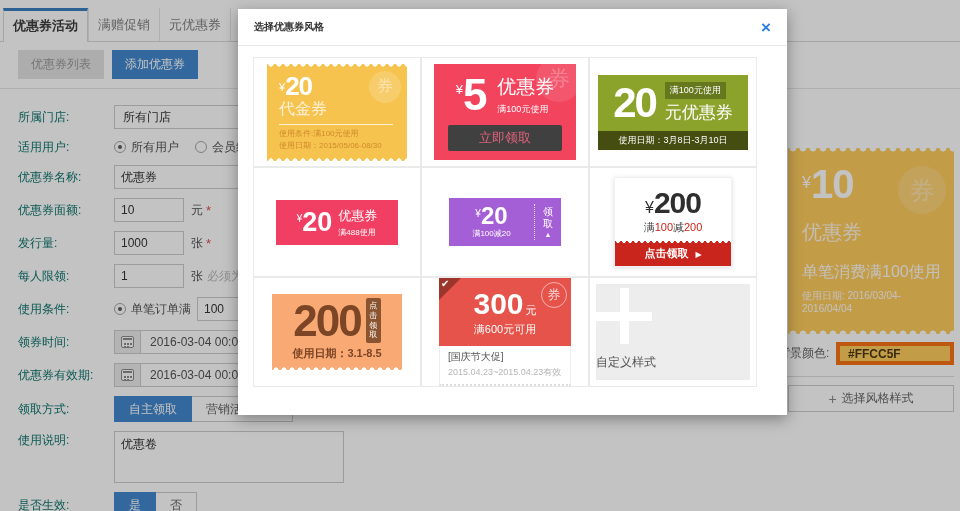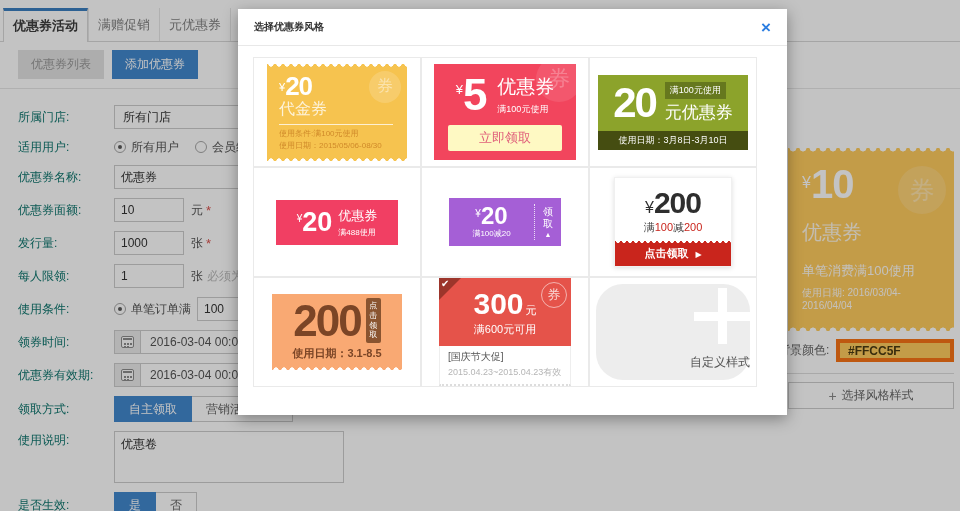--- a/index.html
+++ b/index.html
@@ -51,21 +51,21 @@
   .preview-panel { position:absolute; left:778px; top:148px; width:176px; }
   .pcoupon { margin-left:10px; width:166px; position:relative; }
   .scal { background-repeat:repeat-x; }
   .scal-t { height:6px; background-image:radial-gradient(circle at 5px 0px, transparent 3.2px, #FFCC5F 3.8px); background-size:10px 6px; }
   .scal-b { height:6px; background-image:radial-gradient(circle at 5px 6px, transparent 3.2px, #FFCC5F 3.8px); background-size:10px 6px; }
   .pbody { background:#FFCC5F; padding:8px 10px 14px 14px; position:relative; }
   .pamt { color:#fff; }
   .pamt .cur { font-size:16px; vertical-align:10px; }
   .pamt b { font-size:40px; letter-spacing:-1px; }
   .pname { font-size:20px; color:rgba(255,255,255,0.85); margin-top:12px; }
-  .pline1 { font-size:13px; color:rgba(255,255,255,0.95); margin-top:16px; }
+  .pline1 { font-size:16px; color:rgba(255,255,255,0.95); margin-top:16px; }
   .pline2 { font-size:10px; color:rgba(255,255,255,0.95); margin-top:6px; }
   .pwm { position:absolute; top:12px; right:8px; width:48px; height:48px; border-radius:50%; background:rgba(255,255,255,0.16); color:rgba(255,255,255,0.38); font-size:25px; display:flex; align-items:center; justify-content:center; }
   .bgrow { display:flex; align-items:center; margin-top:8px; }
   .bglabel { width:58px; color:#666; flex-shrink:0; }
   .bginput { flex:1; height:23px; background:#FFCC5F; border:4px solid #f97316; color:#4a3a12; font-weight:bold; display:flex; align-items:center; padding:0 8px; }
   .stylerow { margin-top:11px; border-top:1px solid #ddd; padding:8px 0 0 10px; }
   .stylebtn { height:27px; border:1px solid #ccc; background:#fff; color:#666; display:flex; align-items:center; justify-content:center; gap:5px; }
   .stylebtn .plus { font-size:14px; color:#888; }
 
   
@@ -91,21 +91,21 @@
   .c1-small { font-size:8px; color:#D08A2A; line-height:1.5; }
   .c1 .wm { top:3px; right:6px; width:32px; height:32px; background:rgba(255,255,255,0.16); color:rgba(255,255,255,0.45); font-size:16px; }
 
   
   .c2 { width:142px; background:#F2455D; padding:10px 0 9px; position:relative; overflow:hidden; }
   .c2-top { display:flex; align-items:center; justify-content:center; gap:10px; position:relative; }
   .c2-amt .cur { font-size:13px; color:#fff; vertical-align:16px; }
   .c2-amt b { font-size:44px; color:#fff; line-height:0.9; }
   .c2-name { font-size:19px; color:#fff; }
   .c2-cond { font-size:9px; color:#fff; margin-top:3px; }
-  .c2-btn { margin:9px 14px 0; background:#fef9c3; color:#E0607B; font-size:13px; text-align:center; padding:4px 0; border-radius:2px; }
+  .c2-btn { margin:9px 14px 0; background:#404040; color:#E0607B; font-size:13px; text-align:center; padding:4px 0; border-radius:2px; }
   .c2 .wm { top:-8px; right:-6px; width:46px; height:46px; background:rgba(255,255,255,0.10); color:rgba(255,255,255,0.25); font-size:22px; }
 
   
   .c3 { width:150px; }
   .c3-main { background:#8CA32B; display:flex; align-items:center; justify-content:center; gap:9px; padding:7px 4px; }
   .c3-amt { font-size:42px; font-weight:bold; color:#fff; line-height:0.9; letter-spacing:-2px; }
   .c3-badge { display:inline-block; background:#66781E; color:#fff; font-size:9px; padding:2px 5px; }
   .c3-name { font-size:17px; color:#fff; margin-top:2px; }
   .c3-date { background:#454D11; color:#fff; font-size:9px; text-align:center; padding:3px 0; }
 
@@ -154,21 +154,21 @@
   .c8-check { position:absolute; top:0; left:2px; font-size:10px; color:#fff; }
   .wm8 { position:absolute; top:4px; right:4px; width:26px; height:26px; border:1px solid rgba(255,255,255,0.55); border-radius:50%; color:rgba(255,255,255,0.75); font-size:13px; display:flex; align-items:center; justify-content:center; }
   .c8-amt b { font-size:30px; line-height:1; }
   .c8-amt .u { font-size:11px; margin-left:2px; }
   .c8-cond { font-size:11px; margin-top:3px; }
   .c8-white { border:1px solid #eee; border-top:none; border-bottom:2px dotted #ddd; padding:4px 8px 5px; text-align:left; background:#fff; }
   .c8-tag { font-size:10px; color:#555; }
   .c8-valid { font-size:9px; color:#b5b5b5; margin-top:2px; }
 
   
-  .c9 { position:absolute; inset:6px; background:#ededed; display:flex; flex-direction:column; align-items:flex-end; justify-content:flex-end;border-radius:27px; }
+  .c9 { position:absolute; inset:6px; background:#ededed; display:flex; flex-direction:column; align-items:flex-start; justify-content:flex-end; }
   .c9-plus { position:relative; width:56px; height:56px; margin-bottom:10px; }
   .c9-plus::before { content:""; position:absolute; left:0; right:0; top:24px; height:9px; background:#fff; }
   .c9-plus::after { content:""; position:absolute; top:0; bottom:0; left:24px; width:9px; background:#fff; }
   .c9-label { font-size:12px; color:#555; margin-bottom:9px; }
 </style>
 </head>
 <body>
 
 <div class="page">
 

